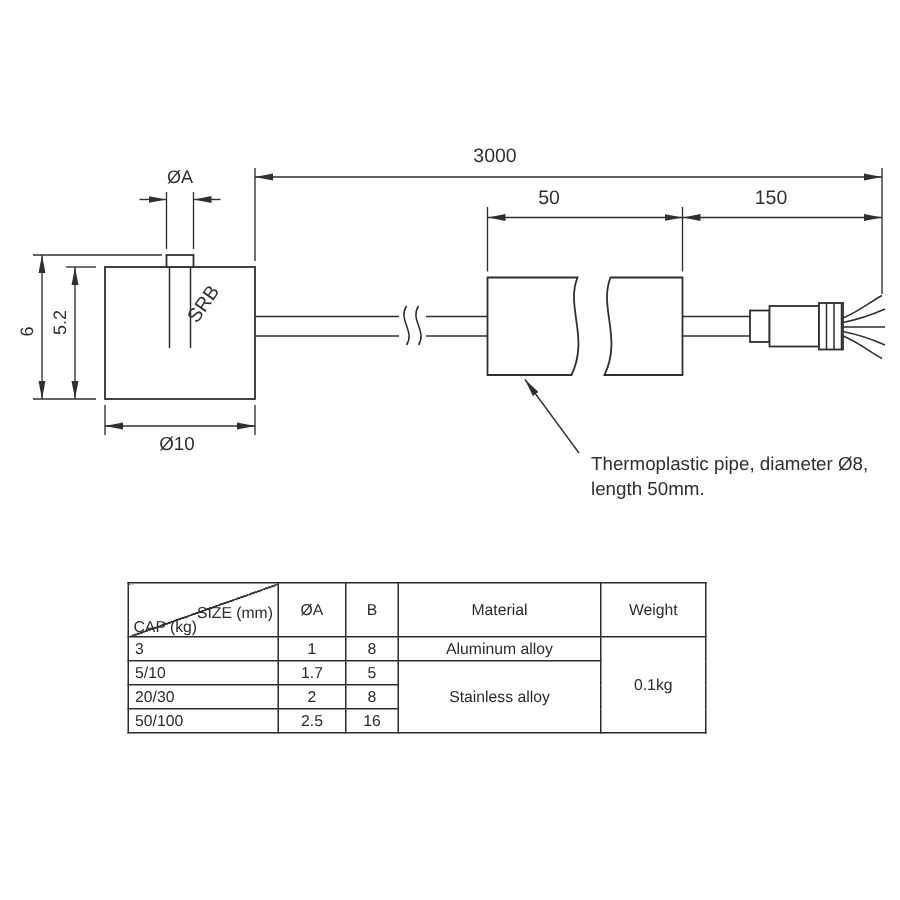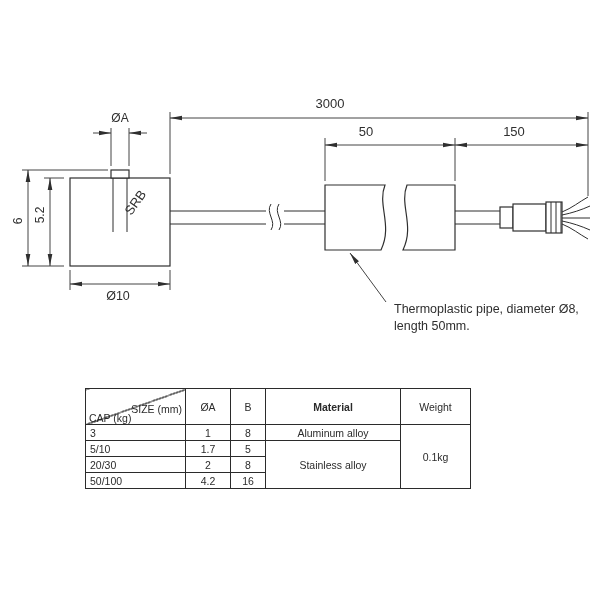--- a/index.html
+++ b/index.html
@@ -35,21 +35,21 @@
   .spec-table td.head { height: 36px; }
   .spec-table td.diag {
     position: relative; width: 100px; height: 36px; padding: 0;
     background-image: linear-gradient(to bottom right,
       transparent calc(50% - 0.6px), #2b2b2b calc(50% - 0.6px),
       #2b2b2b calc(50% + 0.6px), transparent calc(50% + 0.6px));
   }
   .diag .size { position: absolute; top: 14px; right: 3px; }
   .diag .cap  { position: absolute; bottom: 0; left: 3px; }
   .col-a { width: 45px; } .col-b { width: 35px; }
-  .col-mat { width: 135px; font-weight: bold; } .col-w { width: 70px; }
+  .col-mat { width: 135px; } .col-w { width: 70px; }
 </style>
 </head>
 <body>
 
 <div class="canvas">
 
   <svg class="drawing-svg" width="600" height="380" viewBox="0 0 600 380">
     <defs>
       <marker id="arr" viewBox="0 0 12 6" markerWidth="12" markerHeight="6" refX="12" refY="3" orient="auto-start-reverse" markerUnits="userSpaceOnUse">
         <path d="M0,0.7 L12,3 L0,5.3 Z" fill="#2f2f2f" stroke="none"></path>
@@ -178,19 +178,19 @@
         <td>5</td>
         <td rowspan="3">Stainless alloy</td>
       </tr>
       <tr>
         <td class="l">20/30</td>
         <td>2</td>
         <td>8</td>
       </tr>
       <tr>
         <td class="l">50/100</td>
-        <td>4.2</td>
+        <td>2.5</td>
         <td>16</td>
       </tr>
     </tbody>
   </table>
 
 </div>
 
 </body></html>

